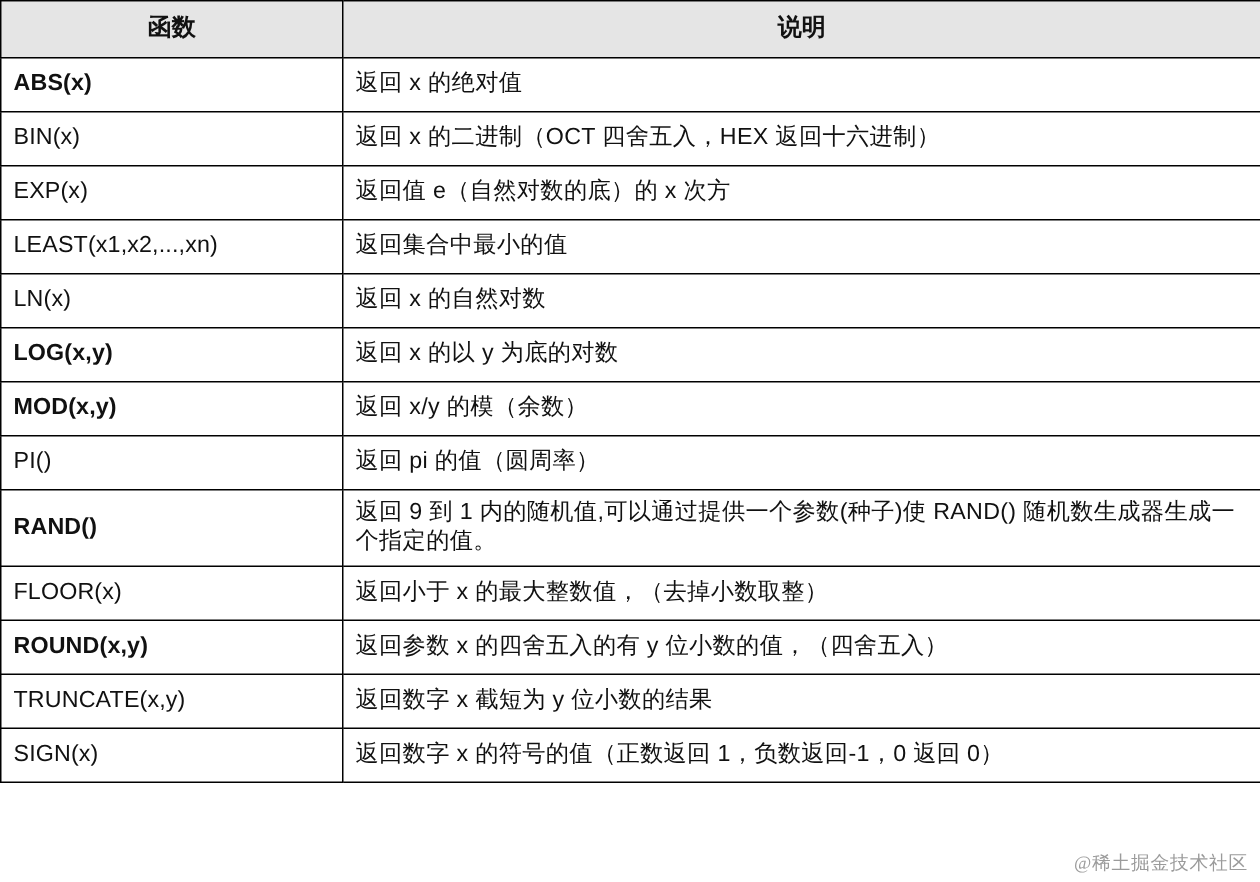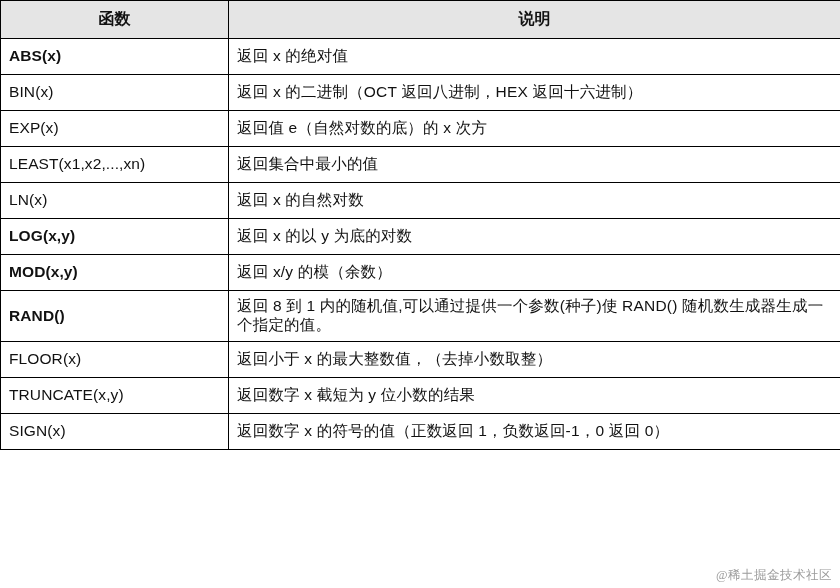--- a/index.html
+++ b/index.html
@@ -82,21 +82,21 @@
       <th>说明</th>
     </tr>
   </thead>
   <tbody id="table-body">
       <tr>
         <td class="name-cell bold-name">ABS(x)</td>
         <td class="desc-cell">返回 x 的绝对值</td>
       </tr>
       <tr>
         <td class="name-cell">BIN(x)</td>
-        <td class="desc-cell">返回 x 的二进制（OCT 返回八进制，HEX 返回十六进制）</td>
+        <td class="desc-cell">返回 x 的二进制（OCT 四舍五入，HEX 返回十六进制）</td>
       </tr>
       <tr>
         <td class="name-cell">EXP(x)</td>
         <td class="desc-cell">返回值 e（自然对数的底）的 x 次方</td>
       </tr>
       <tr>
         <td class="name-cell">LEAST(x1,x2,...,xn)</td>
         <td class="desc-cell">返回集合中最小的值</td>
       </tr>
       <tr>
@@ -105,26 +105,34 @@
       </tr>
       <tr>
         <td class="name-cell bold-name">LOG(x,y)</td>
         <td class="desc-cell">返回 x 的以 y 为底的对数</td>
       </tr>
       <tr>
         <td class="name-cell bold-name">MOD(x,y)</td>
         <td class="desc-cell">返回 x/y 的模（余数）</td>
       </tr>
       <tr>
+        <td class="name-cell">PI()</td>
+        <td class="desc-cell">返回 pi 的值（圆周率）</td>
+      </tr>
+      <tr>
         <td class="name-cell bold-name">RAND()</td>
-        <td class="desc-cell multiline">返回 8 到 1 内的随机值,可以通过提供一个参数(种子)使 RAND() 随机数生成器生成一个指定的值。</td>
+        <td class="desc-cell multiline">返回 9 到 1 内的随机值,可以通过提供一个参数(种子)使 RAND() 随机数生成器生成一个指定的值。</td>
       </tr>
       <tr>
         <td class="name-cell">FLOOR(x)</td>
         <td class="desc-cell">返回小于 x 的最大整数值，（去掉小数取整）</td>
+      </tr>
+      <tr>
+        <td class="name-cell bold-name">ROUND(x,y)</td>
+        <td class="desc-cell">返回参数 x 的四舍五入的有 y 位小数的值，（四舍五入）</td>
       </tr>
       <tr>
         <td class="name-cell">TRUNCATE(x,y)</td>
         <td class="desc-cell">返回数字 x 截短为 y 位小数的结果</td>
       </tr>
       <tr>
         <td class="name-cell">SIGN(x)</td>
         <td class="desc-cell">返回数字 x 的符号的值（正数返回 1，负数返回-1，0 返回 0）</td>
       </tr>
     </tbody>

